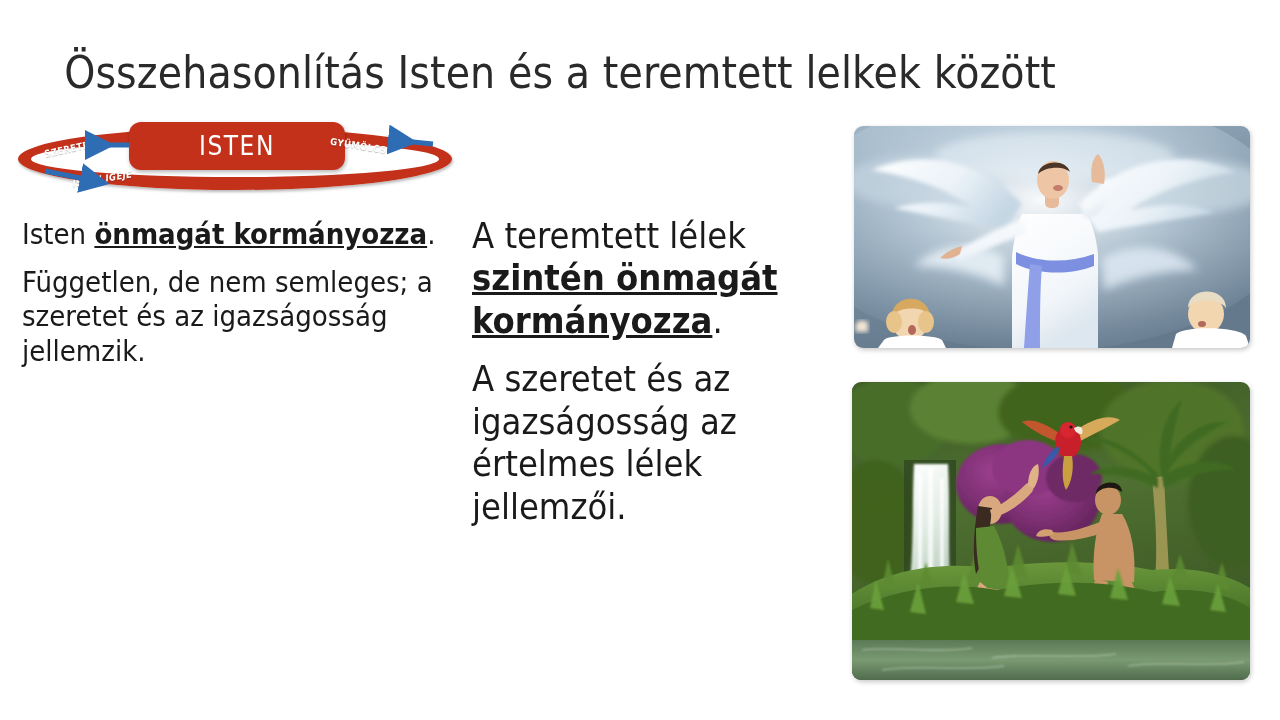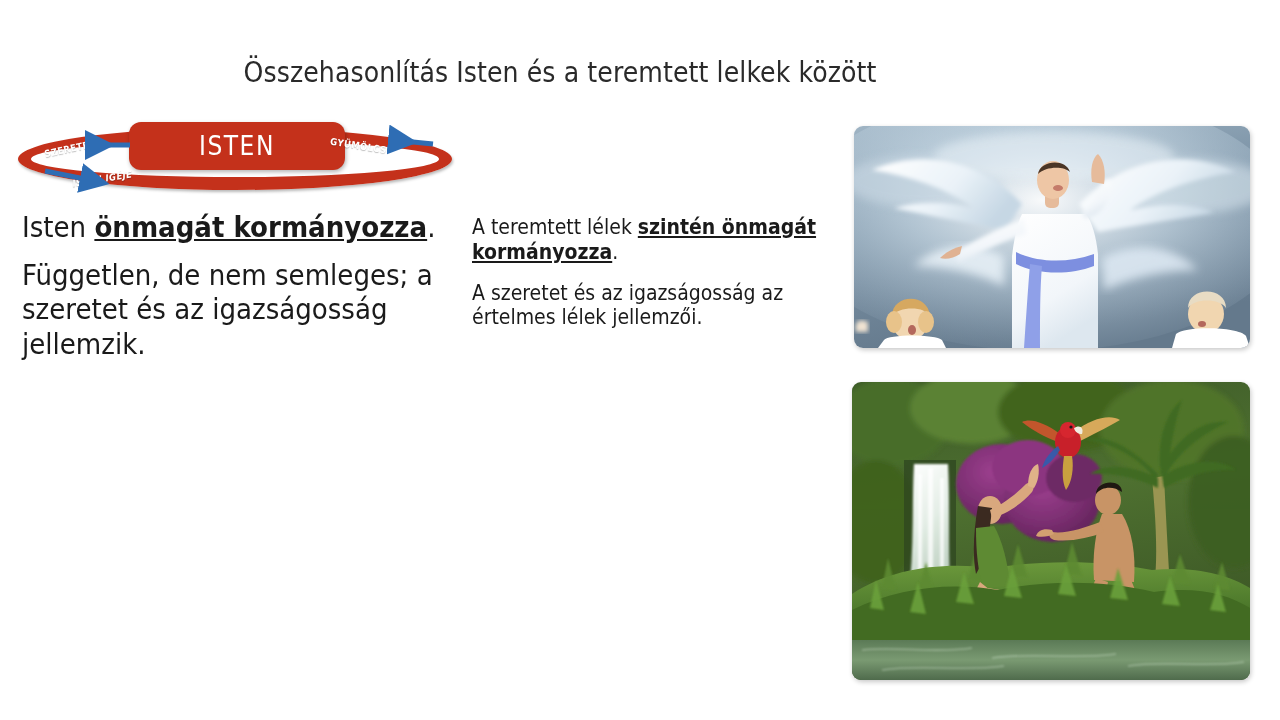--- a/index.html
+++ b/index.html
@@ -27,21 +27,21 @@
 
   
   .slide-title {
     position: absolute;
     left: 60px;
     top: 45px;
     width: 1000px;
     height: 56px;
     line-height: 56px;
     text-align: center;
-    font-size: 28px;
+    font-size: 44px;
     font-weight: 300;
     font-stretch: condensed;
     letter-spacing: 0.1px;
     color: #2a2a2a;
     white-space: nowrap;
   }
 
   
   .diagram {
     position: absolute;
@@ -125,31 +125,31 @@
   
   .col {
     position: absolute;
     color: #1a1a1a;
     font-weight: 300;
     font-stretch: condensed;
   }
 
   .col-left {
     left: 22px;
-    top: 210px;
+    top: 217px;
     width: 430px;
     font-size: 29px;
     line-height: 1.18;
   }
 
   .col-right {
     left: 472px;
     top: 215px;
     width: 360px;
-    font-size: 21px;
+    font-size: 36px;
     line-height: 1.18;
   }
 
   .para { margin-bottom: 14px; }
   .col-right .para { margin-bottom: 16px; }
 
   .u { text-decoration: underline; font-weight: 600; }
 
   
   .photo {

